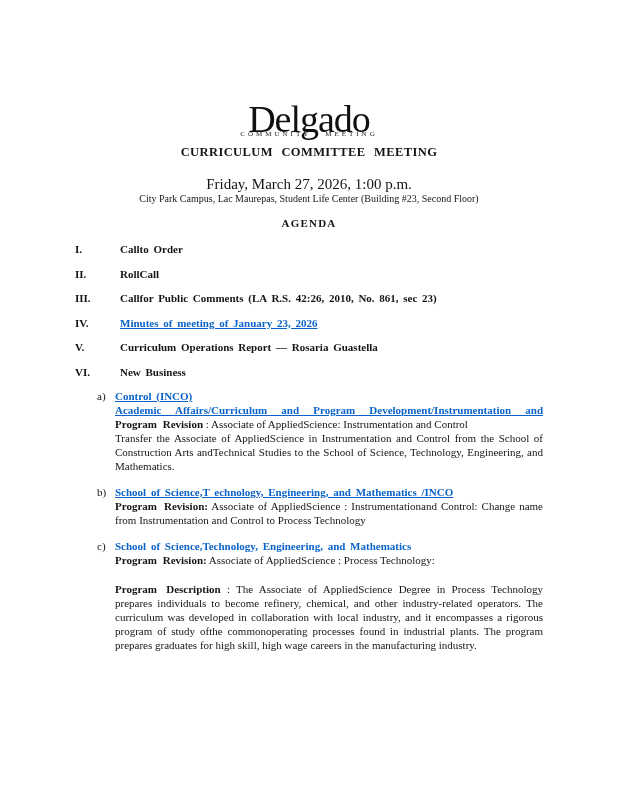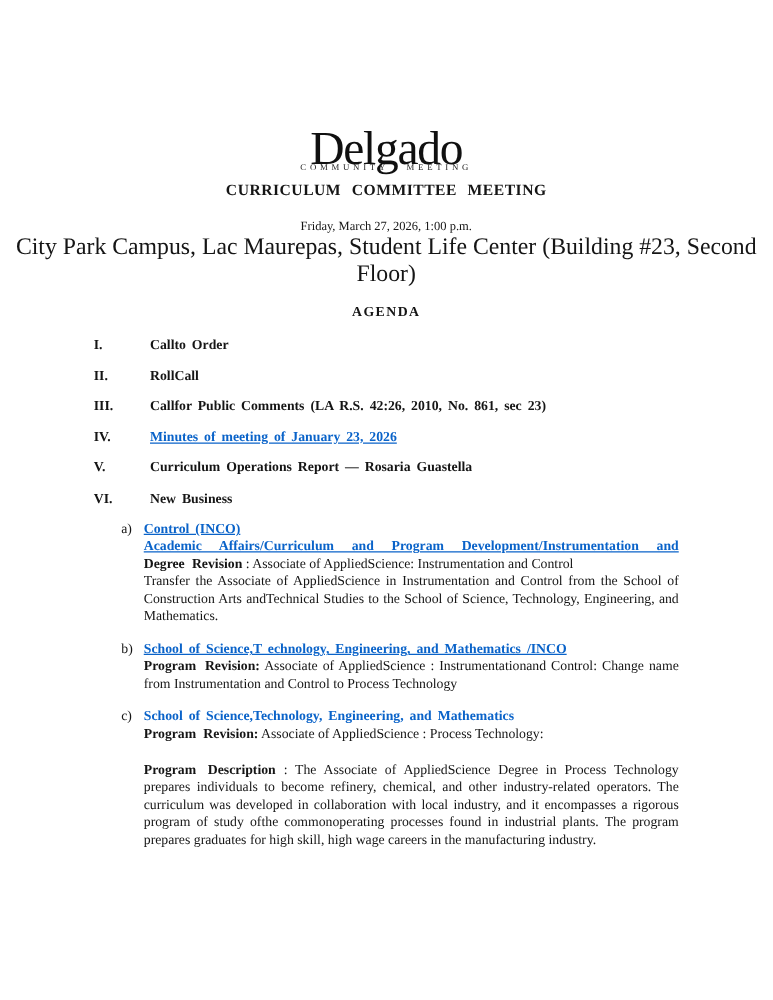--- a/index.html
+++ b/index.html
@@ -44,24 +44,24 @@
   }
   .meeting-title {
     margin-top: 7px;
     font-size: 12.5px;
     font-weight: bold;
     word-spacing: 5px;
     letter-spacing: 0.4px;
   }
   .datetime-line {
     margin-top: 16px;
+    font-size: 15px;
+  }
+  .location-line {
     font-size: 10px;
-  }
-  .location-line {
-    font-size: 19px;
   }
   .agenda-heading {
     margin-top: 13px;
     font-size: 11px;
     font-weight: bold;
     letter-spacing: 1.2px;
   }
   
   .agenda {
     margin: 13px 75px 0 75px;
@@ -175,21 +175,21 @@
       <span class="main-label">New Business</span>
     </div>
 
     <div class="sub-item">
       <span class="sub-marker">a)</span>
       <div class="sub-content">
         <a class="doc-link">
           <span class="link-line">Control (INCO)</span>
           <span class="link-line justify-full">Academic Affairs/Curriculum and Program Development/Instrumentation and</span>
         </a>
-        <p class="par"><b class="lead">Degree Revision</b><span> : Associate of AppliedScience: Instrumentation and Control</span></p>
+        <p class="par"><b class="lead">Program Revision</b><span> : Associate of AppliedScience: Instrumentation and Control</span></p>
         <p class="par justified">Transfer the Associate of AppliedScience in Instrumentation and Control from the School of Construction Arts andTechnical Studies to the School of Science, Technology, Engineering, and Mathematics.</p>
       </div>
     </div>
 
     <div class="sub-item">
       <span class="sub-marker">b)</span>
       <div class="sub-content">
         <a class="doc-link">
           <span class="link-line">School of Science,T echnology, Engineering, and Mathematics /INCO</span>
         </a>

